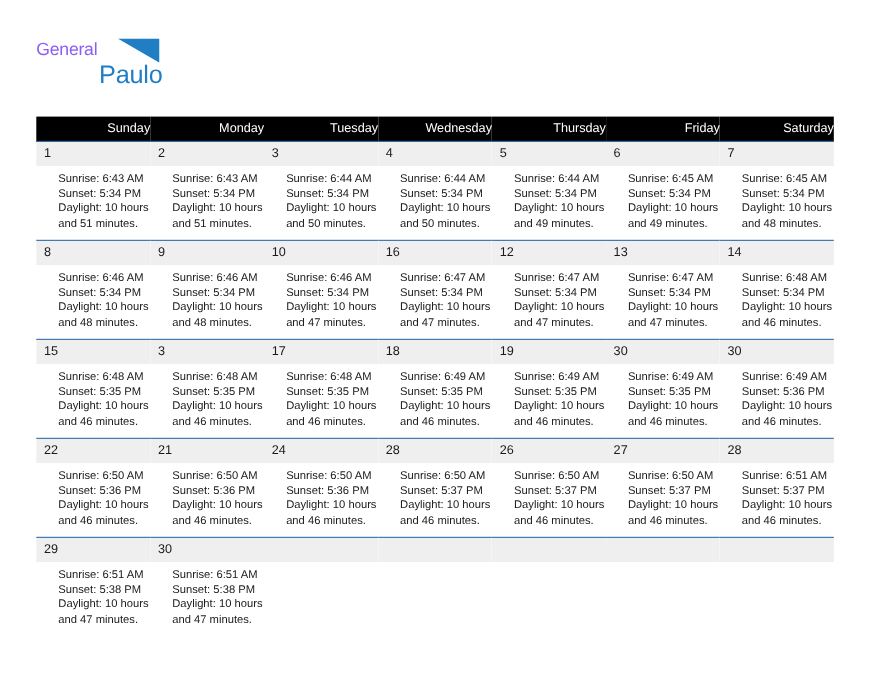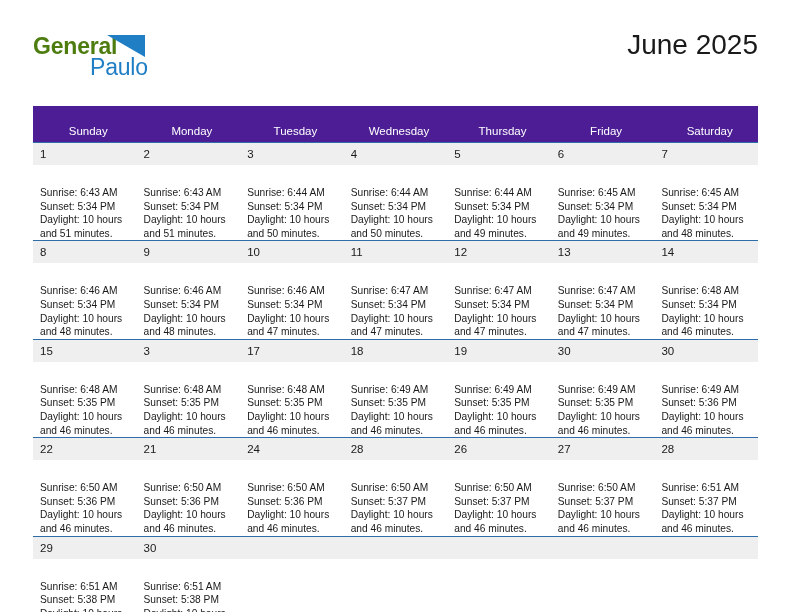--- a/index.html
+++ b/index.html
@@ -35,25 +35,25 @@
     position: absolute;
     left: 0;
     top: 5px;
     width: 180px;
     height: 56px;
   }
   .brand-general {
     position: absolute;
     left: 0;
     top: 0;
-    font-size: 23px;
+    font-size: 16px;
     line-height: 26px;
-    color: #4d7c0f;
+    color: #8b5cf6;
     letter-spacing: -0.2px;
-    font-weight: 700;
+    font-weight: 400;
   }
   .brand-triangle {
     position: absolute;
     left: 74px;
     top: 2px;
   }
   .brand-blue {
     position: absolute;
     left: 57px;
     top: 21px;
@@ -90,26 +90,26 @@
   .calendar {
     position: absolute;
     left: 33px;
     top: 106px;
     width: 725px;
     border-collapse: collapse;
     table-layout: fixed;
   }
 
   .calendar th {
-    background: #4c1d95;
+    background: #000000;
     color: #ffffff;
     font-size: 11.5px;
     font-weight: 400;
-    text-align: center;
-    padding: 19px 0 5px 7px;
+    text-align: right;
+    padding: 5px 0 5px 7px;
     height: 19px;
     box-sizing: border-box;
     border: none;
   }
 
   .week-row {
     height: 90px;
   }
 
   .calendar td {
@@ -128,24 +128,25 @@
     color: #1a1a1a;
     padding: 4px 0 4px 7px;
     height: 22px;
     box-sizing: border-box;
   }
   .daynum.empty {
     color: transparent;
   }
 
   .info {
-    padding: 21px 6px 0 7px;
+    padding: 5px 6px 0 7px;
     font-size: 10.2px;
     line-height: 13.6px;
     color: #1a1a1a;
+    margin-left: 13px;
   }
   .info div {
     white-space: nowrap;
   }
 </style>
 </head>
 <body>
 
 <div class="page">
 
@@ -155,21 +156,20 @@
       <span class="brand-general">General</span>
       <span class="brand-triangle">
         <svg width="38" height="22" viewBox="0 0 38 22" xmlns="http://www.w3.org/2000/svg">
           <polygon points="0,0 38,0 38,22" fill="#1f7ec4"></polygon>
         </svg>
       </span>
       <span class="brand-blue">Paulo</span>
     </div>
 
     <div class="titles">
-      <div class="cal-title">June 2025</div>
     </div>
 
   </div>
 
   <table class="calendar">
     <thead>
       <tr>
         <th>Sunday</th>
         <th>Monday</th>
         <th>Tuesday</th>
@@ -269,21 +269,21 @@
         <td>
           <div class="daynum">10</div>
           <div class="info">
             <div>Sunrise: 6:46 AM</div>
             <div>Sunset: 5:34 PM</div>
             <div>Daylight: 10 hours</div>
             <div>and 47 minutes.</div>
           </div>
         </td>
         <td>
-          <div class="daynum">11</div>
+          <div class="daynum">16</div>
           <div class="info">
             <div>Sunrise: 6:47 AM</div>
             <div>Sunset: 5:34 PM</div>
             <div>Daylight: 10 hours</div>
             <div>and 47 minutes.</div>
           </div>
         </td>
         <td>
           <div class="daynum">12</div>
           <div class="info">

